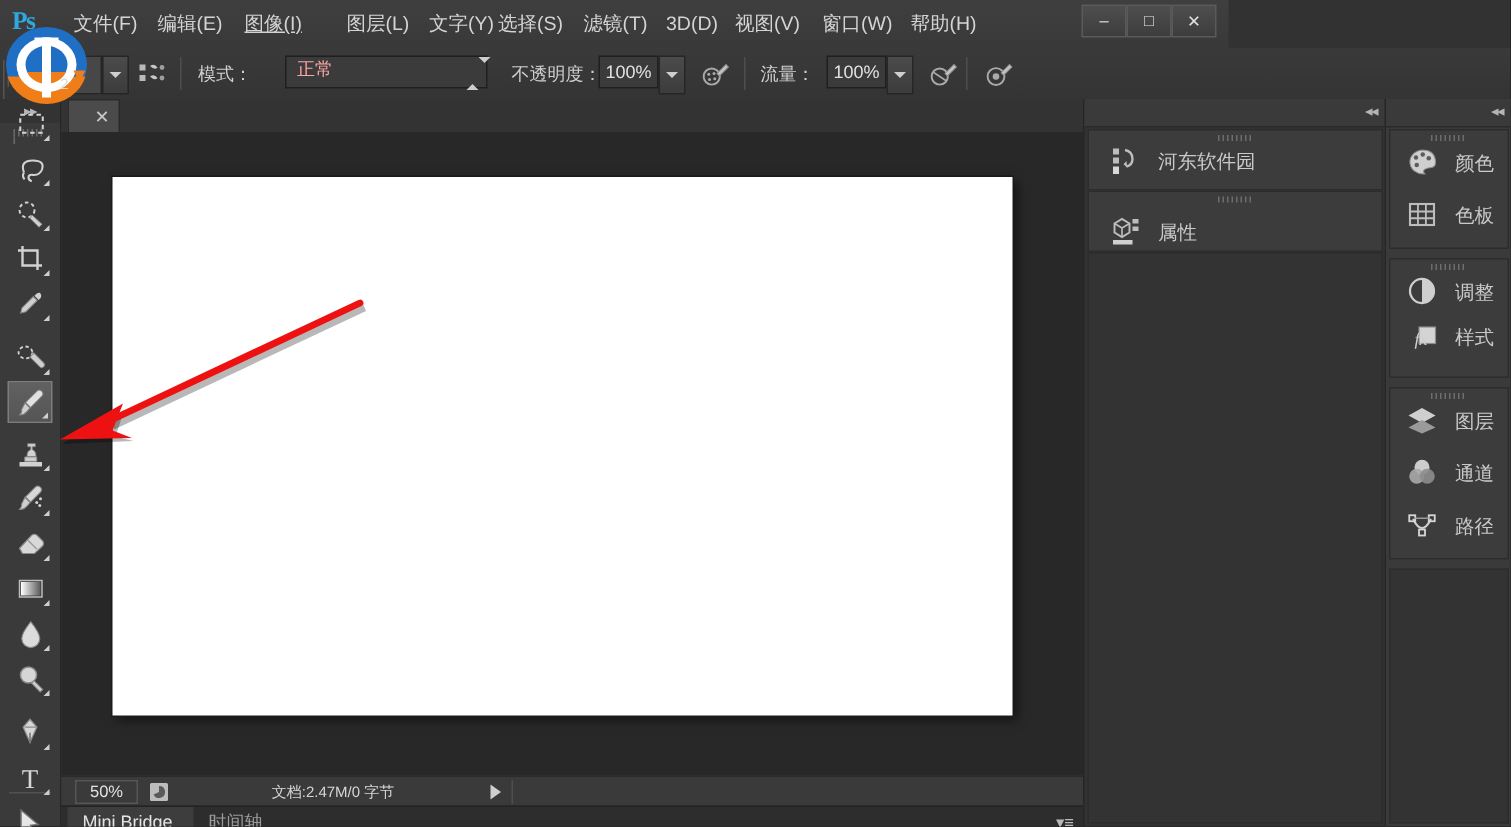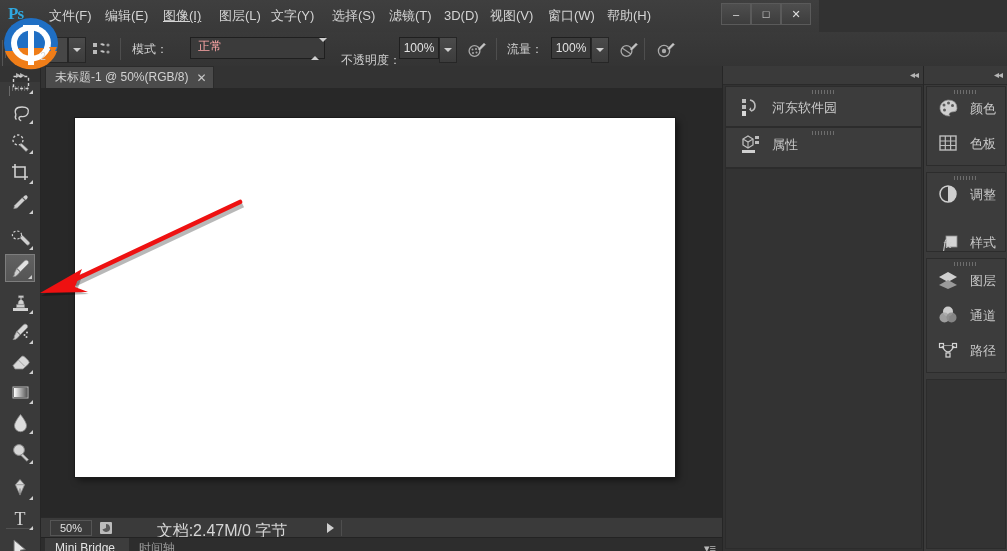--- a/index.html
+++ b/index.html
@@ -85,21 +85,21 @@
   #canvas-wrap{position:absolute;left:0;top:22px;width:681px;height:429px;background:#282828;
                overflow:hidden;}
   #canvas-sheet{position:absolute;left:34px;top:30px;width:600px;height:359px;background:#ffffff;
                 box-shadow:0 0 0 1px #1b1b1b, 3px 3px 7px rgba(0,0,0,.55);}
   #statusbar{position:absolute;left:0;top:451px;width:681px;height:20px;background:#3a3a3a;
              border-top:1px solid #2a2a2a;}
   #zoom-field{position:absolute;left:9px;top:2px;width:42px;height:16px;background:#3a3a3a;
               border:1px solid #555;color:#e0e0e0;font-size:11px;
               display:flex;align-items:center;justify-content:center;box-sizing:border-box;}
   #status-doc-icon{position:absolute;left:58px;top:3px;width:15px;height:15px;}
-  #status-text{position:absolute;left:86px;top:3px;width:190px;color:#d6d6d6;font-size:16px;
+  #status-text{position:absolute;left:86px;top:3px;width:190px;color:#d6d6d6;font-size:10px;
                text-align:center;white-space:nowrap;}
   #status-arrow{position:absolute;left:286px;top:5px;width:0;height:0;
                 border-top:5px solid transparent;border-bottom:5px solid transparent;
                 border-left:7px solid #cfcfcf;}
   #status-sep{position:absolute;left:300px;top:2px;width:1px;height:16px;background:#4e4e4e;}
   #bottomtabs{position:absolute;left:0;top:471px;width:681px;height:20px;background:#2d2d2d;
               border-top:1px solid #232323;}
   .btab{position:absolute;top:0;height:20px;display:flex;align-items:center;
         padding:0 10px;font-size:12px;box-sizing:border-box;}
   .btab.active{background:#3d3d3d;color:#e4e4e4;}
@@ -139,22 +139,22 @@
 <body>
 
 <div id="app">
 
   <div id="menubar">
     <div id="ps-logo">Ps</div>
     <div id="menu-items">
         <div class="menu-item" style="left: 46px;">文件(F)</div>
         <div class="menu-item" style="left: 102px;">编辑(E)</div>
         <div class="menu-item" style="left: 160px; text-decoration: underline;">图像(I)</div>
-        <div class="menu-item" style="left: 216px;">图层(L)</div>
-        <div class="menu-item" style="left: 268px;">文字(Y)</div>
+        <div class="menu-item" style="left: 228px;">图层(L)</div>
+        <div class="menu-item" style="left: 283px;">文字(Y)</div>
         <div class="menu-item" style="left: 329px;">选择(S)</div>
         <div class="menu-item" style="left: 386px;">滤镜(T)</div>
         <div class="menu-item" style="left: 441px;">3D(D)</div>
         <div class="menu-item" style="left: 487px;">视图(V)</div>
         <div class="menu-item" style="left: 545px;">窗口(W)</div>
         <div class="menu-item" style="left: 604px;">帮助(H)</div>
       </div>
 
     <div class="wbtn" id="wbtn-min">
       <span class="wglyph">–</span>
@@ -196,21 +196,21 @@
     <div class="vsep" style="left:120px;"></div>
 
     <div class="opt-label" style="left:132px;">模式：</div>
     <div class="opt-select" style="left:190px;width:135px;">
       <span>正常</span>
       <span class="spin">
         <span class="up"></span><span class="dn"></span>
       </span>
     </div>
 
-    <div class="opt-label" style="left:341px;margin-top:11px;">不透明度：</div>
+    <div class="opt-label" style="left:341px;">不透明度：</div>
     <div class="numbox" style="left:399px;width:40px;">
       <span>100%</span>
     </div>
     <div class="combo-arrow" style="left:439px;">
       <div class="tri-down"></div>
     </div>
 
     <div class="tool-icon-btn" style="left:464px;">
       <svg width="20" height="19" viewBox="0 0 20 19">
         <circle cx="7.5" cy="11" r="5.4" fill="none" stroke="#a9a9a9" stroke-width="1.3"></circle>
@@ -392,21 +392,20 @@
           <svg width="21" height="21" viewBox="0 0 21 21">
             <path d="M4 2 L4 17 L8 13.2 L10.6 18.6 L13 17.4 L10.4 12.2 L15.4 11.6 z" fill="#e6e6e6" stroke="#6e6e6e" stroke-width="1"></path>
           </svg>
         </div>
       </div>
   </div>
 
   <div id="docarea">
     <div id="tabstrip">
       <div id="doctab">
-        <span id="doctab-title">未标题-1 @ 50%(RGB/8)</span>
         <span id="doctab-close">✕</span>
       </div>
     </div>
 
     <div id="canvas-wrap">
       <div id="canvas-sheet"></div>
     </div>
 
     <div id="statusbar">
       <div id="zoom-field">
@@ -462,21 +461,21 @@
         <div class="dockgrip" style="left: 89px; top: 65px; width: 24px;">
           <i></i>
           <i></i>
           <i></i>
           <i></i>
           <i></i>
           <i></i>
           <i></i>
           <i></i>
         </div>
-        <div class="iconrow" style="left: 17px; top: 68px; justify-content: center;">
+        <div class="iconrow" style="left: 17px; top: 78px; justify-content: center;">
           <svg width="21" height="21" viewBox="0 0 21 21">
             <path d="M3 5 l5 -3 l5 3 v6 l-5 3 l-5 -3z" fill="none" stroke="#bdbdbd" stroke-width="1.3"></path>
             <path d="M3 5 l5 3 l5 -3 M8 8 v6" stroke="#bdbdbd" stroke-width="1.1" fill="none"></path>
             <rect x="15" y="2" width="4" height="3" fill="#bdbdbd"></rect>
             <rect x="15" y="7" width="4" height="3" fill="#bdbdbd"></rect>
             <rect x="2" y="16" width="13" height="3" fill="#d0d0d0"></rect>
           </svg>
           <span class="lbl">属性</span>
         </div>
         <div class="pgroup-dark" style="left: 2px; top: 102px; width: 197px; height: 381px;"></div>
@@ -527,21 +526,21 @@
           <i></i>
           <i></i>
         </div>
         <div class="iconrow" style="left: 14px; top: 118px;">
           <svg width="21" height="21" viewBox="0 0 21 21">
             <circle cx="10" cy="10" r="8" fill="none" stroke="#cfcfcf" stroke-width="1.5"></circle>
             <path d="M10 2 a8 8 0 0 1 0 16z" fill="#cfcfcf"></path>
           </svg>
           <span class="lbl">调整</span>
         </div>
-        <div class="iconrow" style="left: 14px; top: 166px;">
+        <div class="iconrow" style="left: 14px; top: 148px;">
           <svg width="21" height="21" viewBox="0 0 21 21">
             <rect x="8" y="4" width="11" height="11" fill="#d4d4d4" stroke="#8d8d8d" stroke-width=".8"></rect>
             <text x="5" y="16" font-size="12" font-style="italic" font-family="Liberation Serif, serif" fill="#cfcfcf">fx</text>
           </svg>
           <span class="lbl">样式</span>
         </div>
         <div class="pgroup" style="left: 2px; top: 192px; width: 80px; height: 115px;"></div>
         <div class="dockgrip" style="left: 30px; top: 196px; width: 24px;">
           <i></i>
           <i></i>

